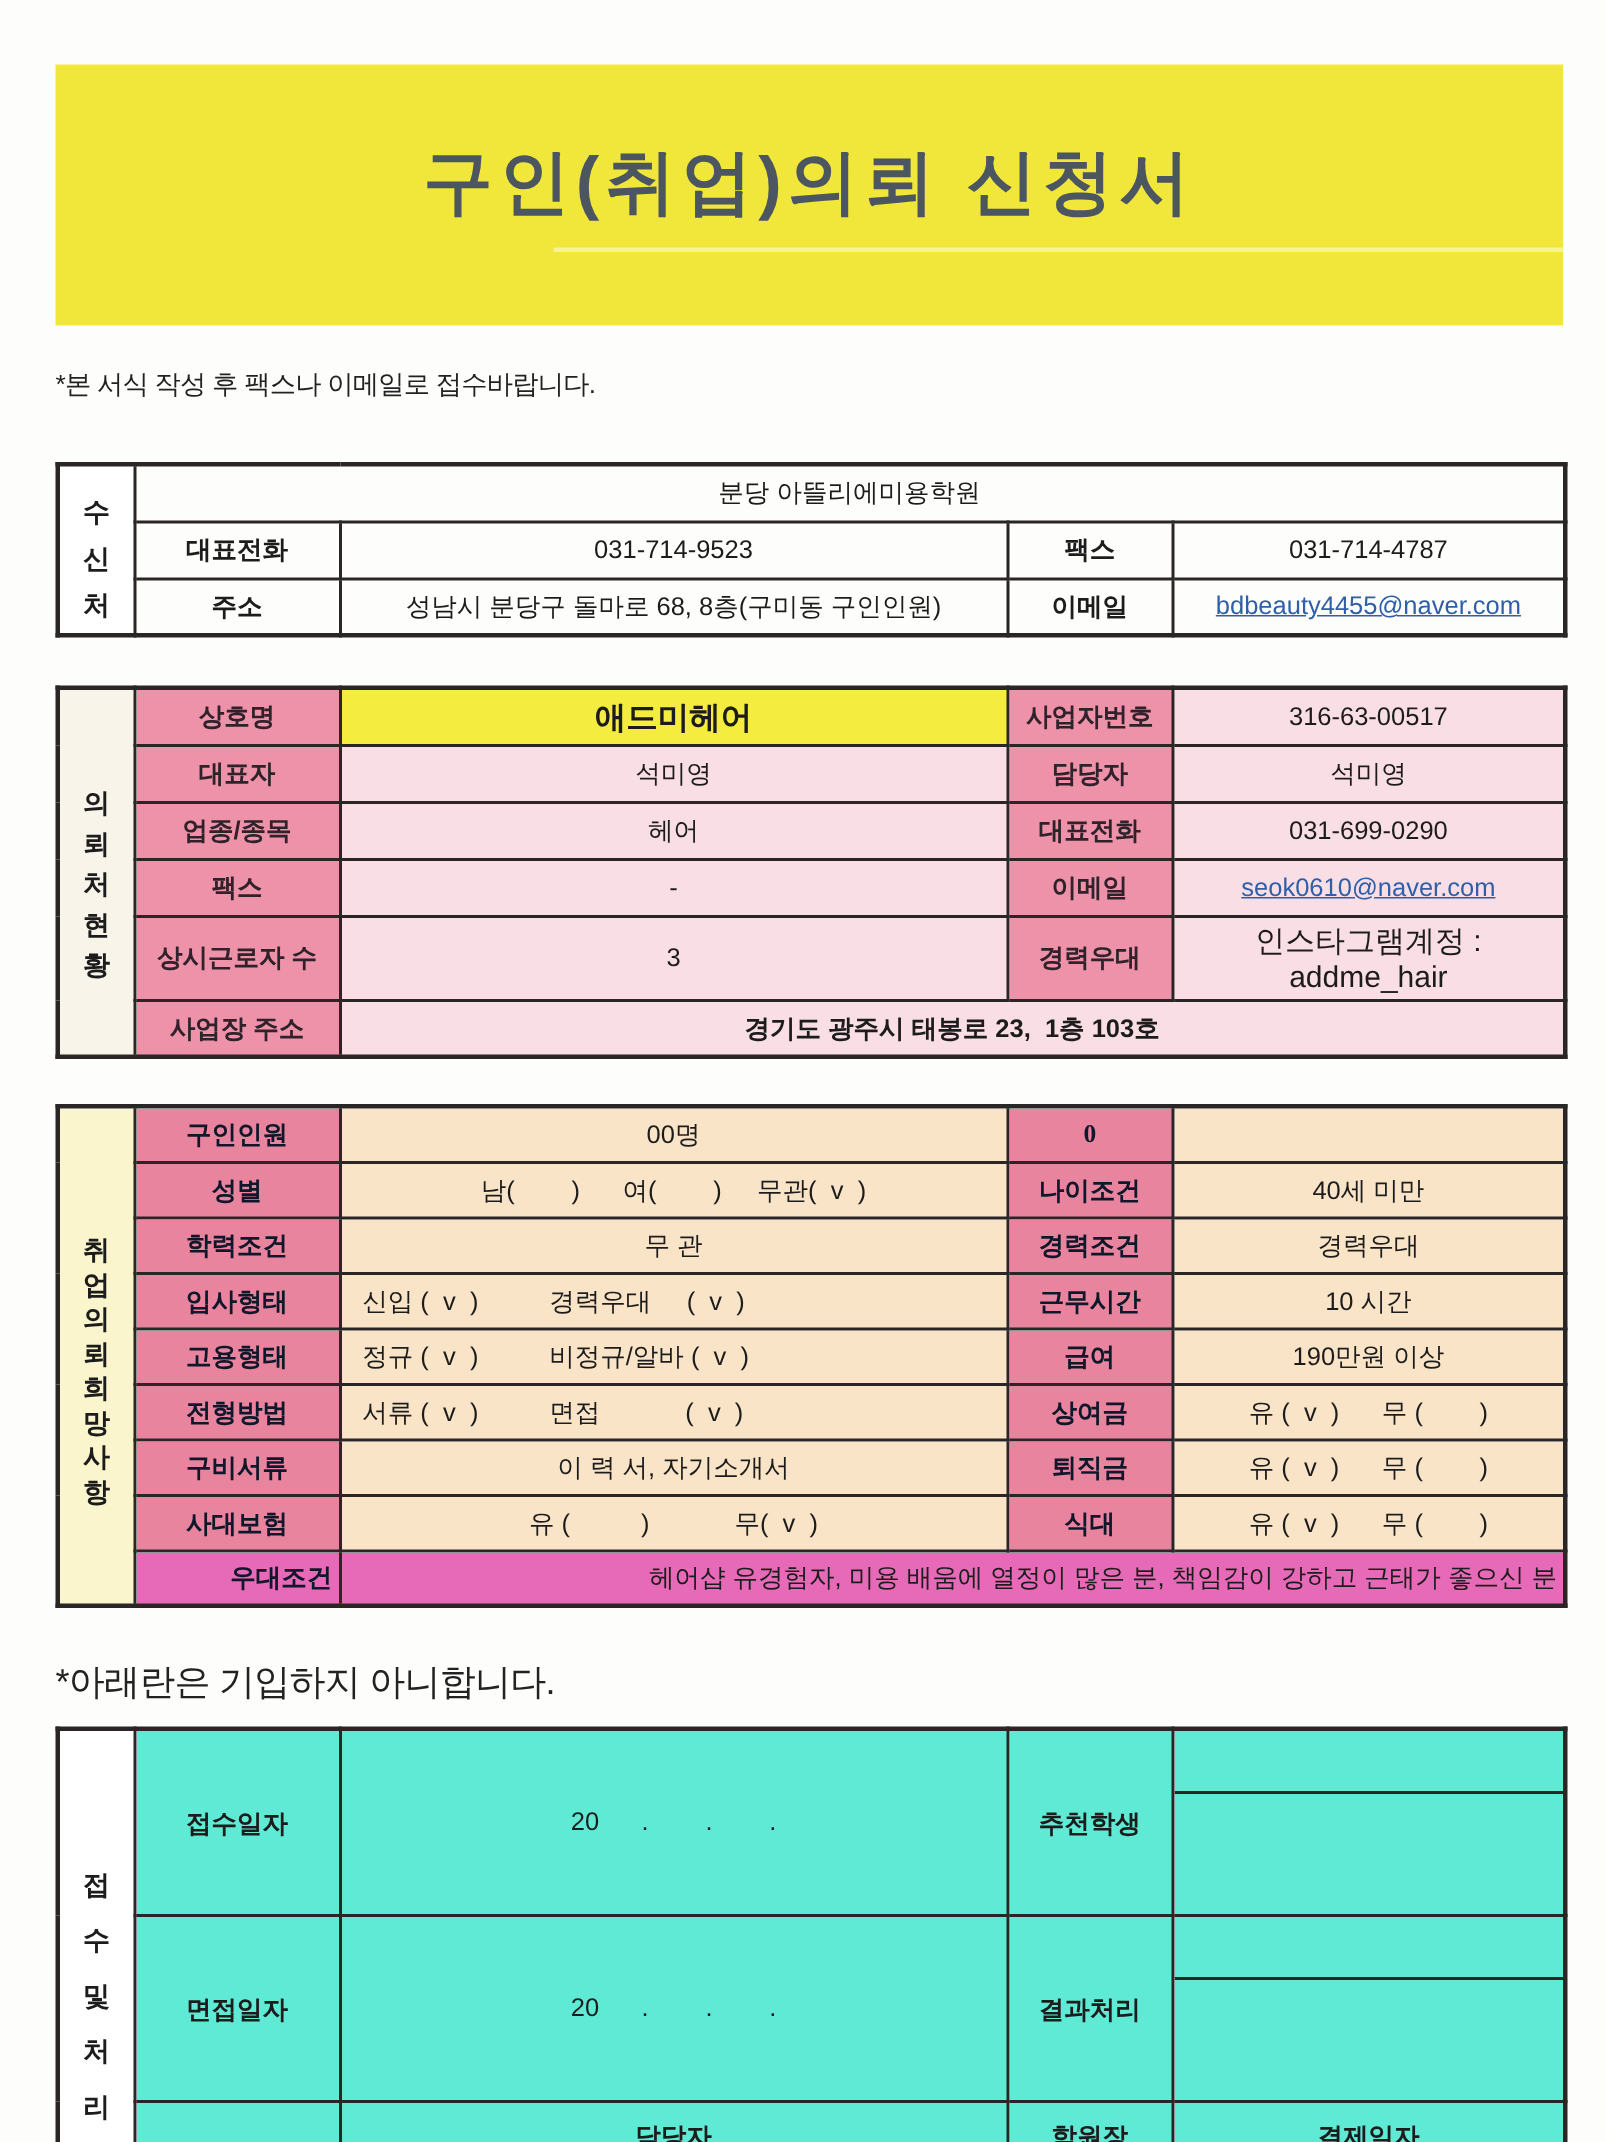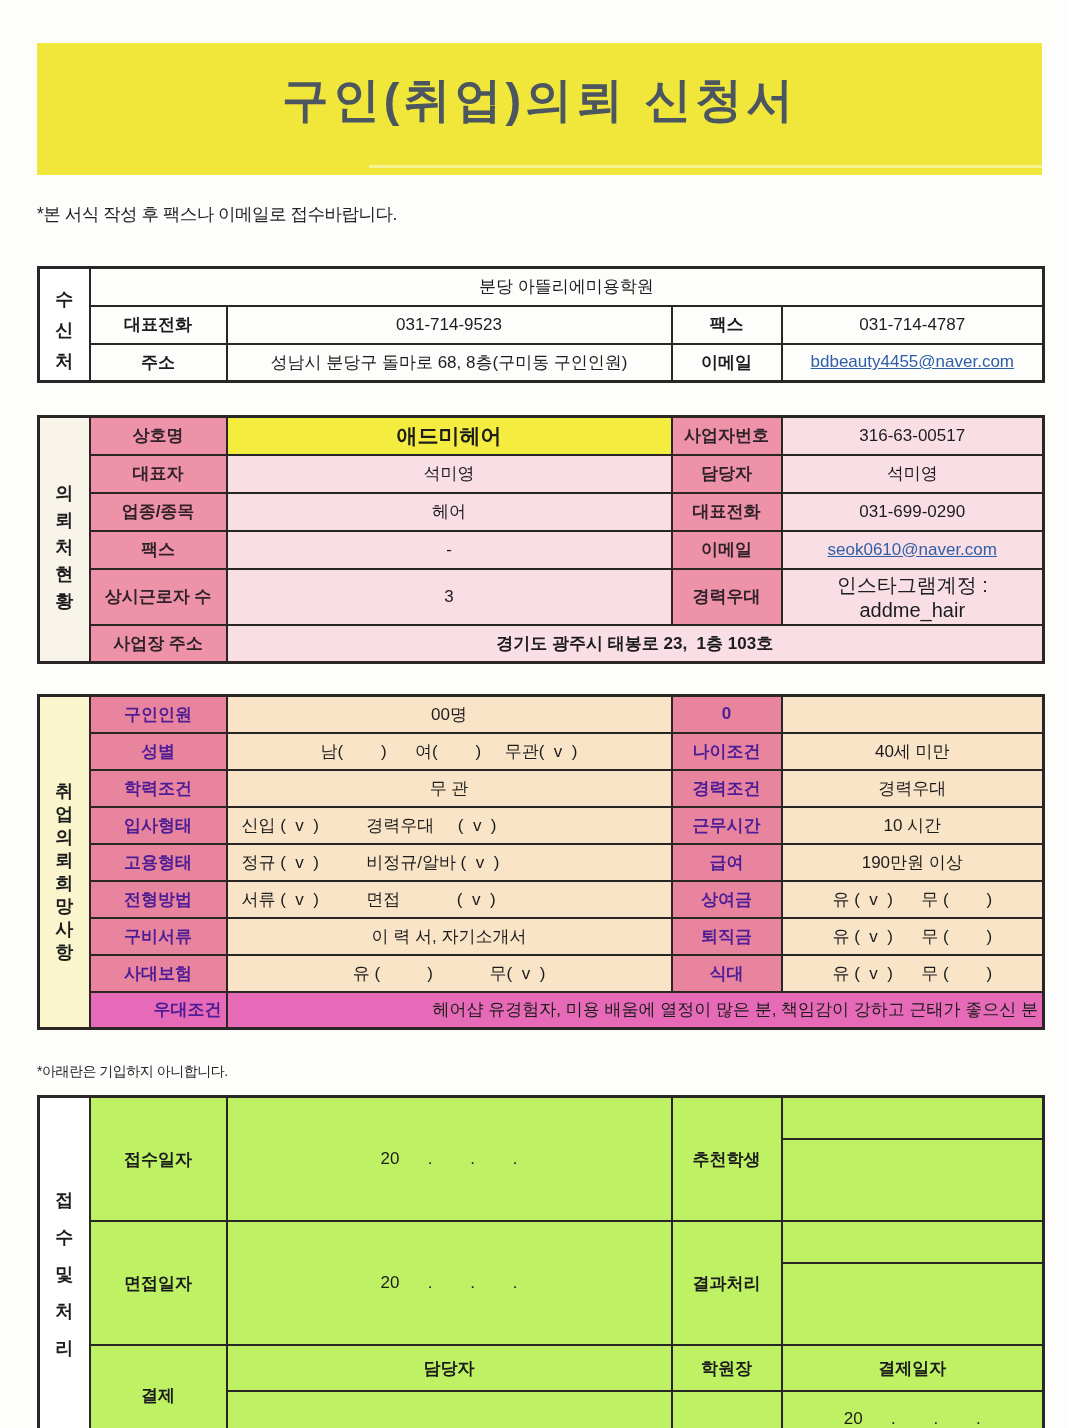--- a/index.html
+++ b/index.html
@@ -26,21 +26,21 @@
     position:relative;
   }
   .page{
     width:1070px;height:1428px;
     background:#fdfdfc;
     padding:43px 28px 0 37px;
     overflow:hidden;
   }
   
   .banner{
-    width:1005px;height:132px;
+    width:1005px;height:174px;
     background:var(--banner-yellow);
     position:relative;
     display:flex;align-items:center;justify-content:center;
   }
   .banner .title{
     font-size:47px;font-weight:bold;letter-spacing:4px;
     color:var(--title-text);
     margin-top:-18px;
   }
   .banner .underline{
@@ -48,21 +48,21 @@
     background:rgba(255,255,255,.45);
   }
   
   .note-top{
     margin-top:27px;width:1000px;
     font-size:17.5px;color:#222;
     letter-spacing:-0.5px;
   }
   .note-bottom{
     margin-top:33px;width:1000px;
-    text-align:left;font-size:14px;color:#222;
+    text-align:left;font-size:24px;color:#222;
     letter-spacing:-0.5px;
   }
   
   table{
     border-collapse:collapse;table-layout:fixed;
     width:1005px;
     border:3px solid var(--border-dark);
     font-size:17px;
   }
   td{
@@ -91,27 +91,27 @@
   .t2 tr{height:38px;}
   .t2 .vl{letter-spacing:9px;background:var(--client-vlabel-bg);}
   .t2 td.h{background:var(--header-pink);color:#30222a;margin-left:12px;}
   .t2 td.val{background:var(--light-pink);}
   .t2 td.yellow{background:var(--highlight-yellow);font-weight:bold;font-size:21px;}
   .t2 .small{font-size:20px;}
   
   .t3{margin-top:30px;}
   .t3 tr{height:37px;}
   .t3 .vl{letter-spacing:5px;background:var(--wish-vlabel-bg);}
-  .t3 td.h{background:var(--wish-header-pink);color:#4c1d95;}
+  .t3 td.h{background:var(--wish-header-pink);color:#0f172a;font-family:Liberation Serif, serif;}
   .t3 td.val{background:var(--peach);}
   .t3 td.mg{background:var(--magenta);text-align:right;}
   
   .t4{margin-top:14px;}
   .t4 .vl{letter-spacing:19px;background:#fff;}
-  .t4 td{background:#bef264;}
+  .t4 td{background:#5eead4;}
   .t4 .r-tall{height:95px;}
   .t4 .r-a{height:46px;}
   .t4 .r-b{height:56px;}
   .t4 td.datecell{font-size:17px;}
   .t4 td.splitcell{padding:0;vertical-align:top;}
   .splitcell .half{height:50%;}
   .splitcell .half:first-child{border-bottom:2px solid var(--border-dark);}
 </style>
 </head>
 <body>

